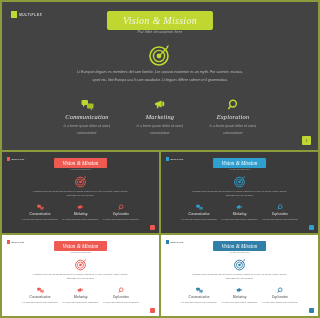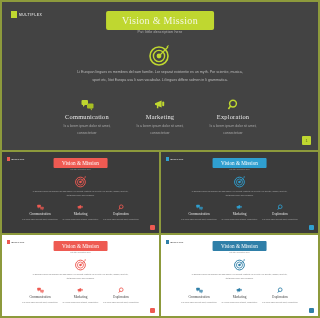--- a/index.html
+++ b/index.html
@@ -6,21 +6,21 @@
   body{
     width:281px;height:318px;overflow:hidden;
     background:#7e8a35;
     font-family:"Liberation Sans",sans-serif;
   }
   .frame{
     position:absolute;inset:0;
     border:2px solid #8d9a3c;
     box-sizing:border-box;
     background:#8d9a3c;
-    display:flex;flex-direction:column;
+    display:flex;flex-direction:column;font-style:italic;
   }
 
   
   .hero{
     position:relative;
     height:148px;
     background:#434343;
     box-sizing:border-box;
     overflow:hidden;
   }

